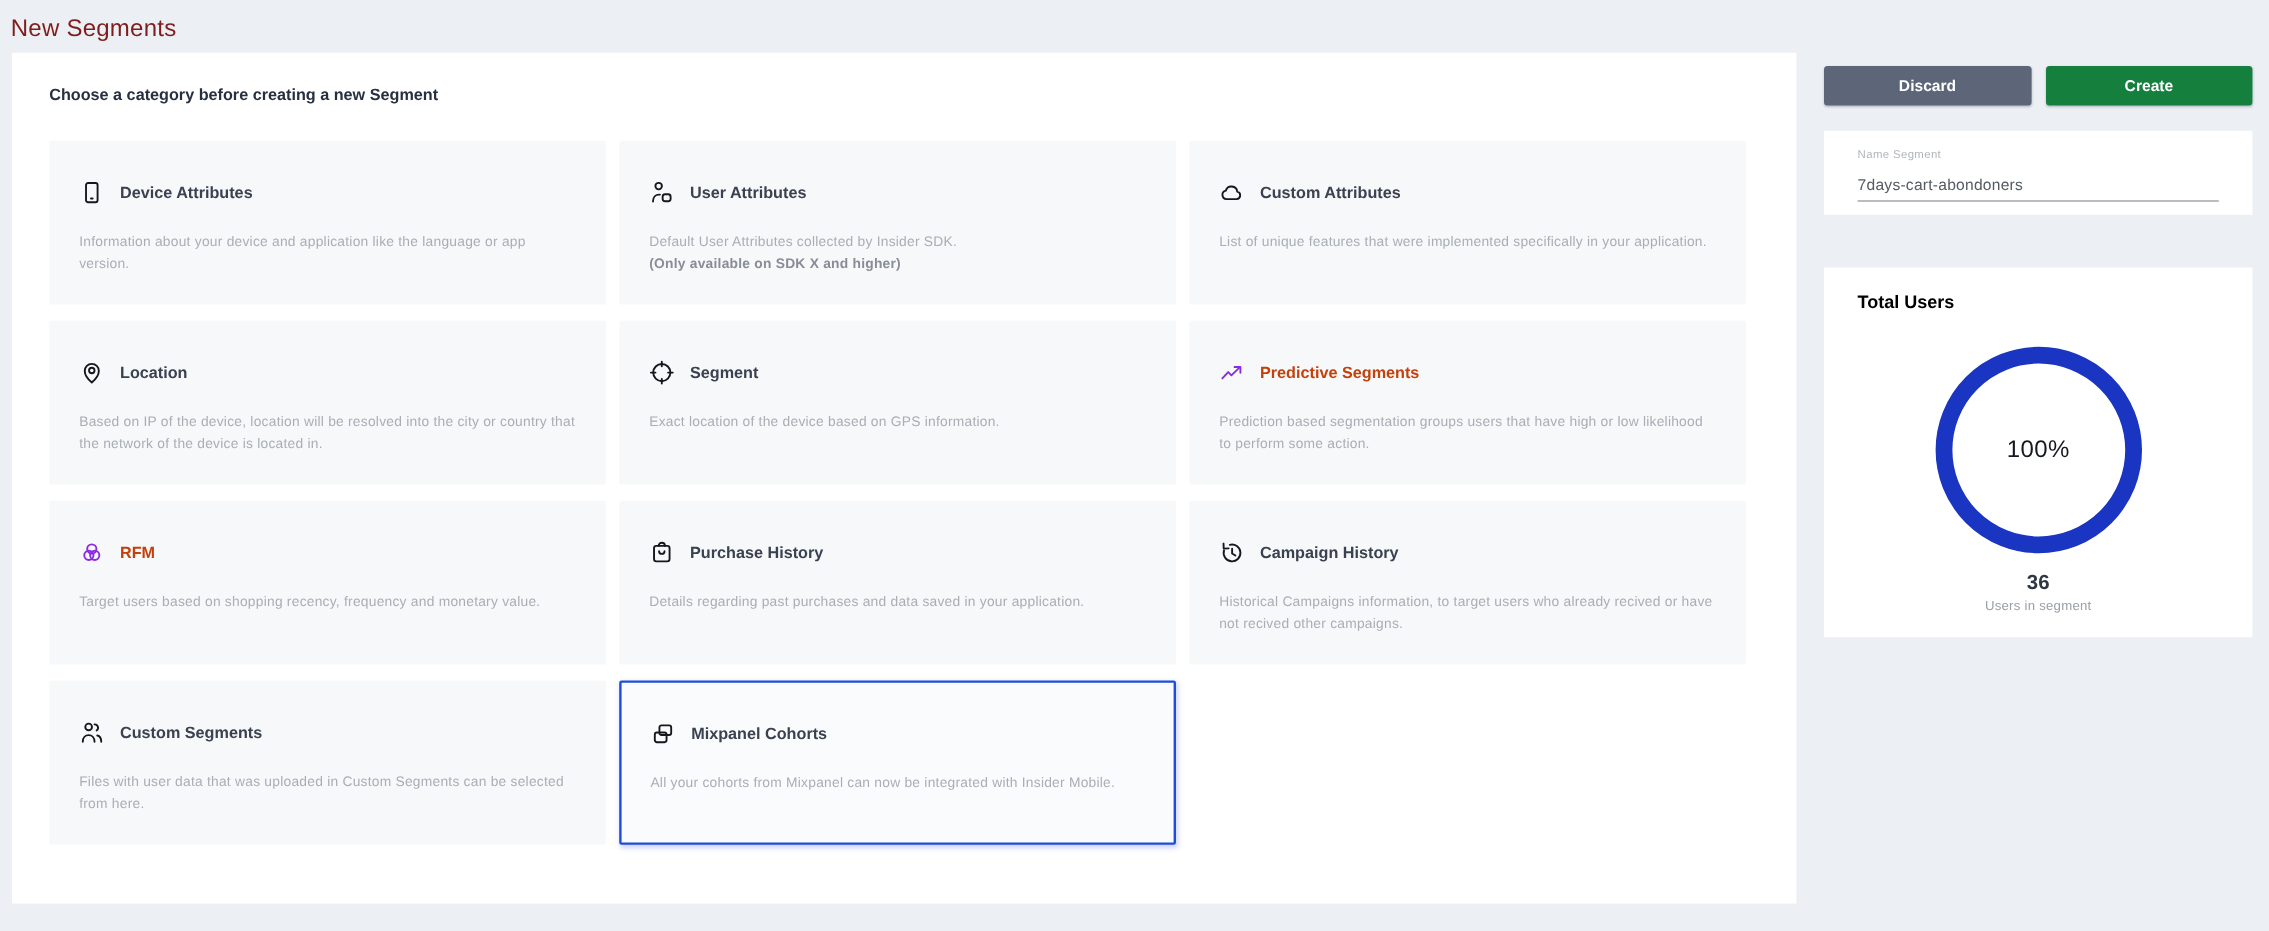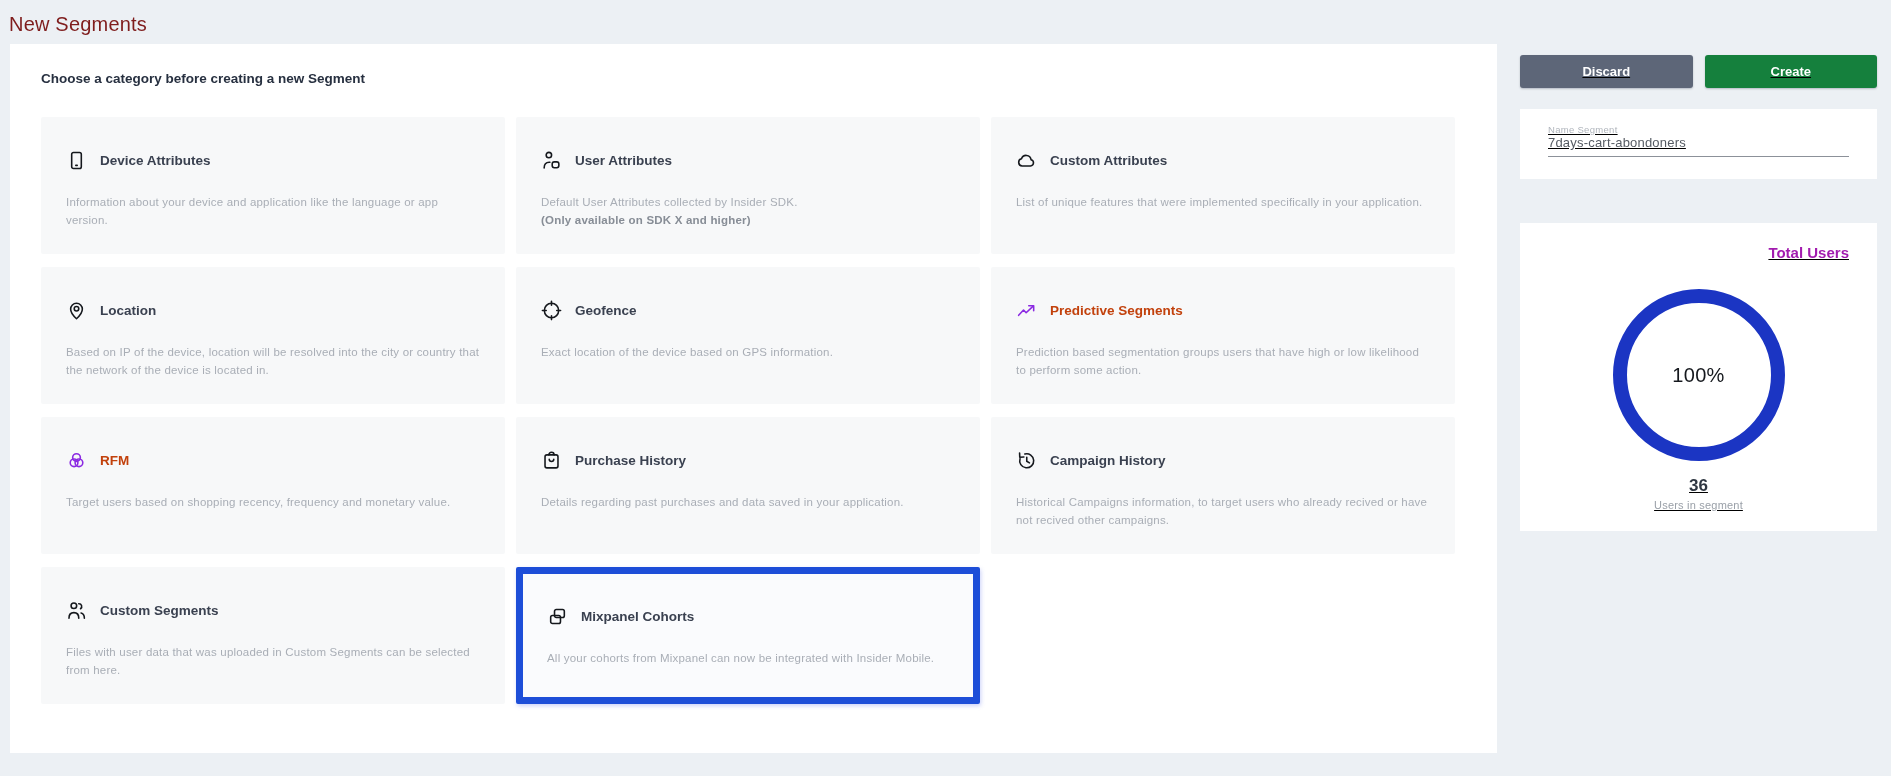--- a/index.html
+++ b/index.html
@@ -24,58 +24,58 @@
   .cards-grid{
     margin:31px 42px 0 31px;
     display:grid;grid-template-columns:repeat(3,464px);
     grid-auto-rows:137px;gap:13px 11px;
   }
   .cat-card{
     background:#f7f8f9;border:1px solid transparent;border-radius:2px;
     padding:30px 24px 0 24px;box-sizing:border-box;cursor:pointer;
   }
   .cat-card.selected{
-    background:#fafbfd;border:7px solid #1d4ed8;
+    background:#fafbfd;border:2px solid #1d4ed8;
     box-shadow:1px 2px 4px rgba(141,155,242,.45);
   }
   .card-head{display:flex;align-items:center;gap:13px;height:24px;}
   .card-head svg{flex:0 0 auto;display:block;}
   .card-title{font-size:13.5px;font-weight:600;color:#3a4150;}
   .cat-card.accent .card-title{color:#c2410c;}
   .card-desc{
     margin-top:22px;font-size:11.5px;line-height:1.55;color:#a9aeb6;
     letter-spacing:.2px;
   }
   .card-desc .bold-line{display:block;font-weight:700;color:#878d96;}
   
-  .sidebar{position:absolute;left:1520px;top:55px;width:357px;text-decoration:underline;}
+  .sidebar{position:absolute;left:1520px;top:55px;width:357px;}
   .btn-row{display:flex;gap:12px;}
   .btn{
     flex:1;height:33px;border:none;border-radius:3px;cursor:pointer;
     font-family:inherit;font-size:13px;font-weight:700;color:#ffffff;
     box-shadow:0 1px 2px rgba(20,30,60,.25);
   }
   .btn-discard{background:#5d6678;}
   .btn-create{background:#15803d;}
   .name-card{
     margin-top:21px;background:#ffffff;height:70px;
     padding:15px 28px 0 28px;box-sizing:content-box;
     padding-bottom:0;height:55px;
   }
   .name-label{font-size:9.5px;color:#b0b5bc;letter-spacing:.3px;}
   .name-input{
-    display:block;width:100%;margin-top:0;padding:0 0 6px 0;
+    display:block;width:100%;margin-top:11px;padding:0 0 6px 0;
     border:none;border-bottom:1px solid #8c9199;background:transparent;
     font-family:inherit;font-size:13px;color:#555b63;letter-spacing:.2px;outline:none;
   }
   .total-card{
     margin-top:44px;background:#ffffff;height:308px;box-sizing:border-box;
     padding:21px 28px;text-align:center;
   }
-  .total-title{text-align:right;font-size:15px;font-weight:700;color:#a21caf;}
+  .total-title{text-align:left;font-size:15px;font-weight:700;color:#000000;}
   .donut-wrap{position:relative;width:176px;height:176px;margin:26px auto 0 auto;}
   .donut-center{
     position:absolute;left:0;top:0;width:176px;height:176px;
     display:flex;align-items:center;justify-content:center;
     font-size:20px;font-weight:500;color:#15181d;letter-spacing:.3px;
   }
   .total-count{margin-top:13px;font-size:17px;font-weight:700;color:#2f3742;}
   .total-caption{margin-top:3px;font-size:11px;color:#9aa0a8;letter-spacing:.2px;}
   .ic{stroke:#15181d;fill:none;stroke-width:1.8;stroke-linecap:round;stroke-linejoin:round;}
   .ic.purple{stroke:#8b2ae2;}
@@ -137,21 +137,21 @@
 
     <div class="cat-card">
       <div class="card-head">
         <svg class="ic" width="21" height="21" viewBox="0 0 24 24">
             <circle cx="12" cy="12" r="8.2"></circle>
             <line x1="12" y1="1.6" x2="12" y2="6"></line>
             <line x1="12" y1="18" x2="12" y2="22.4"></line>
             <line x1="1.6" y1="12" x2="6" y2="12"></line>
             <line x1="18" y1="12" x2="22.4" y2="12"></line>
           </svg>
-        <span class="card-title">Geofence</span>
+        <span class="card-title">Segment</span>
       </div>
       <div class="card-desc">Exact location of the device based on GPS information.</div>
     </div>
 
     <div class="cat-card accent">
       <div class="card-head">
         <svg class="ic purple" width="21" height="21" viewBox="0 0 24 24">
             <path d="M3 17.5l5.6-6 3 3.1L19 7.5"></path>
             <polyline points="14.6,6.6 20.2,6.6 20.2,12.2"></polyline>
           </svg>

